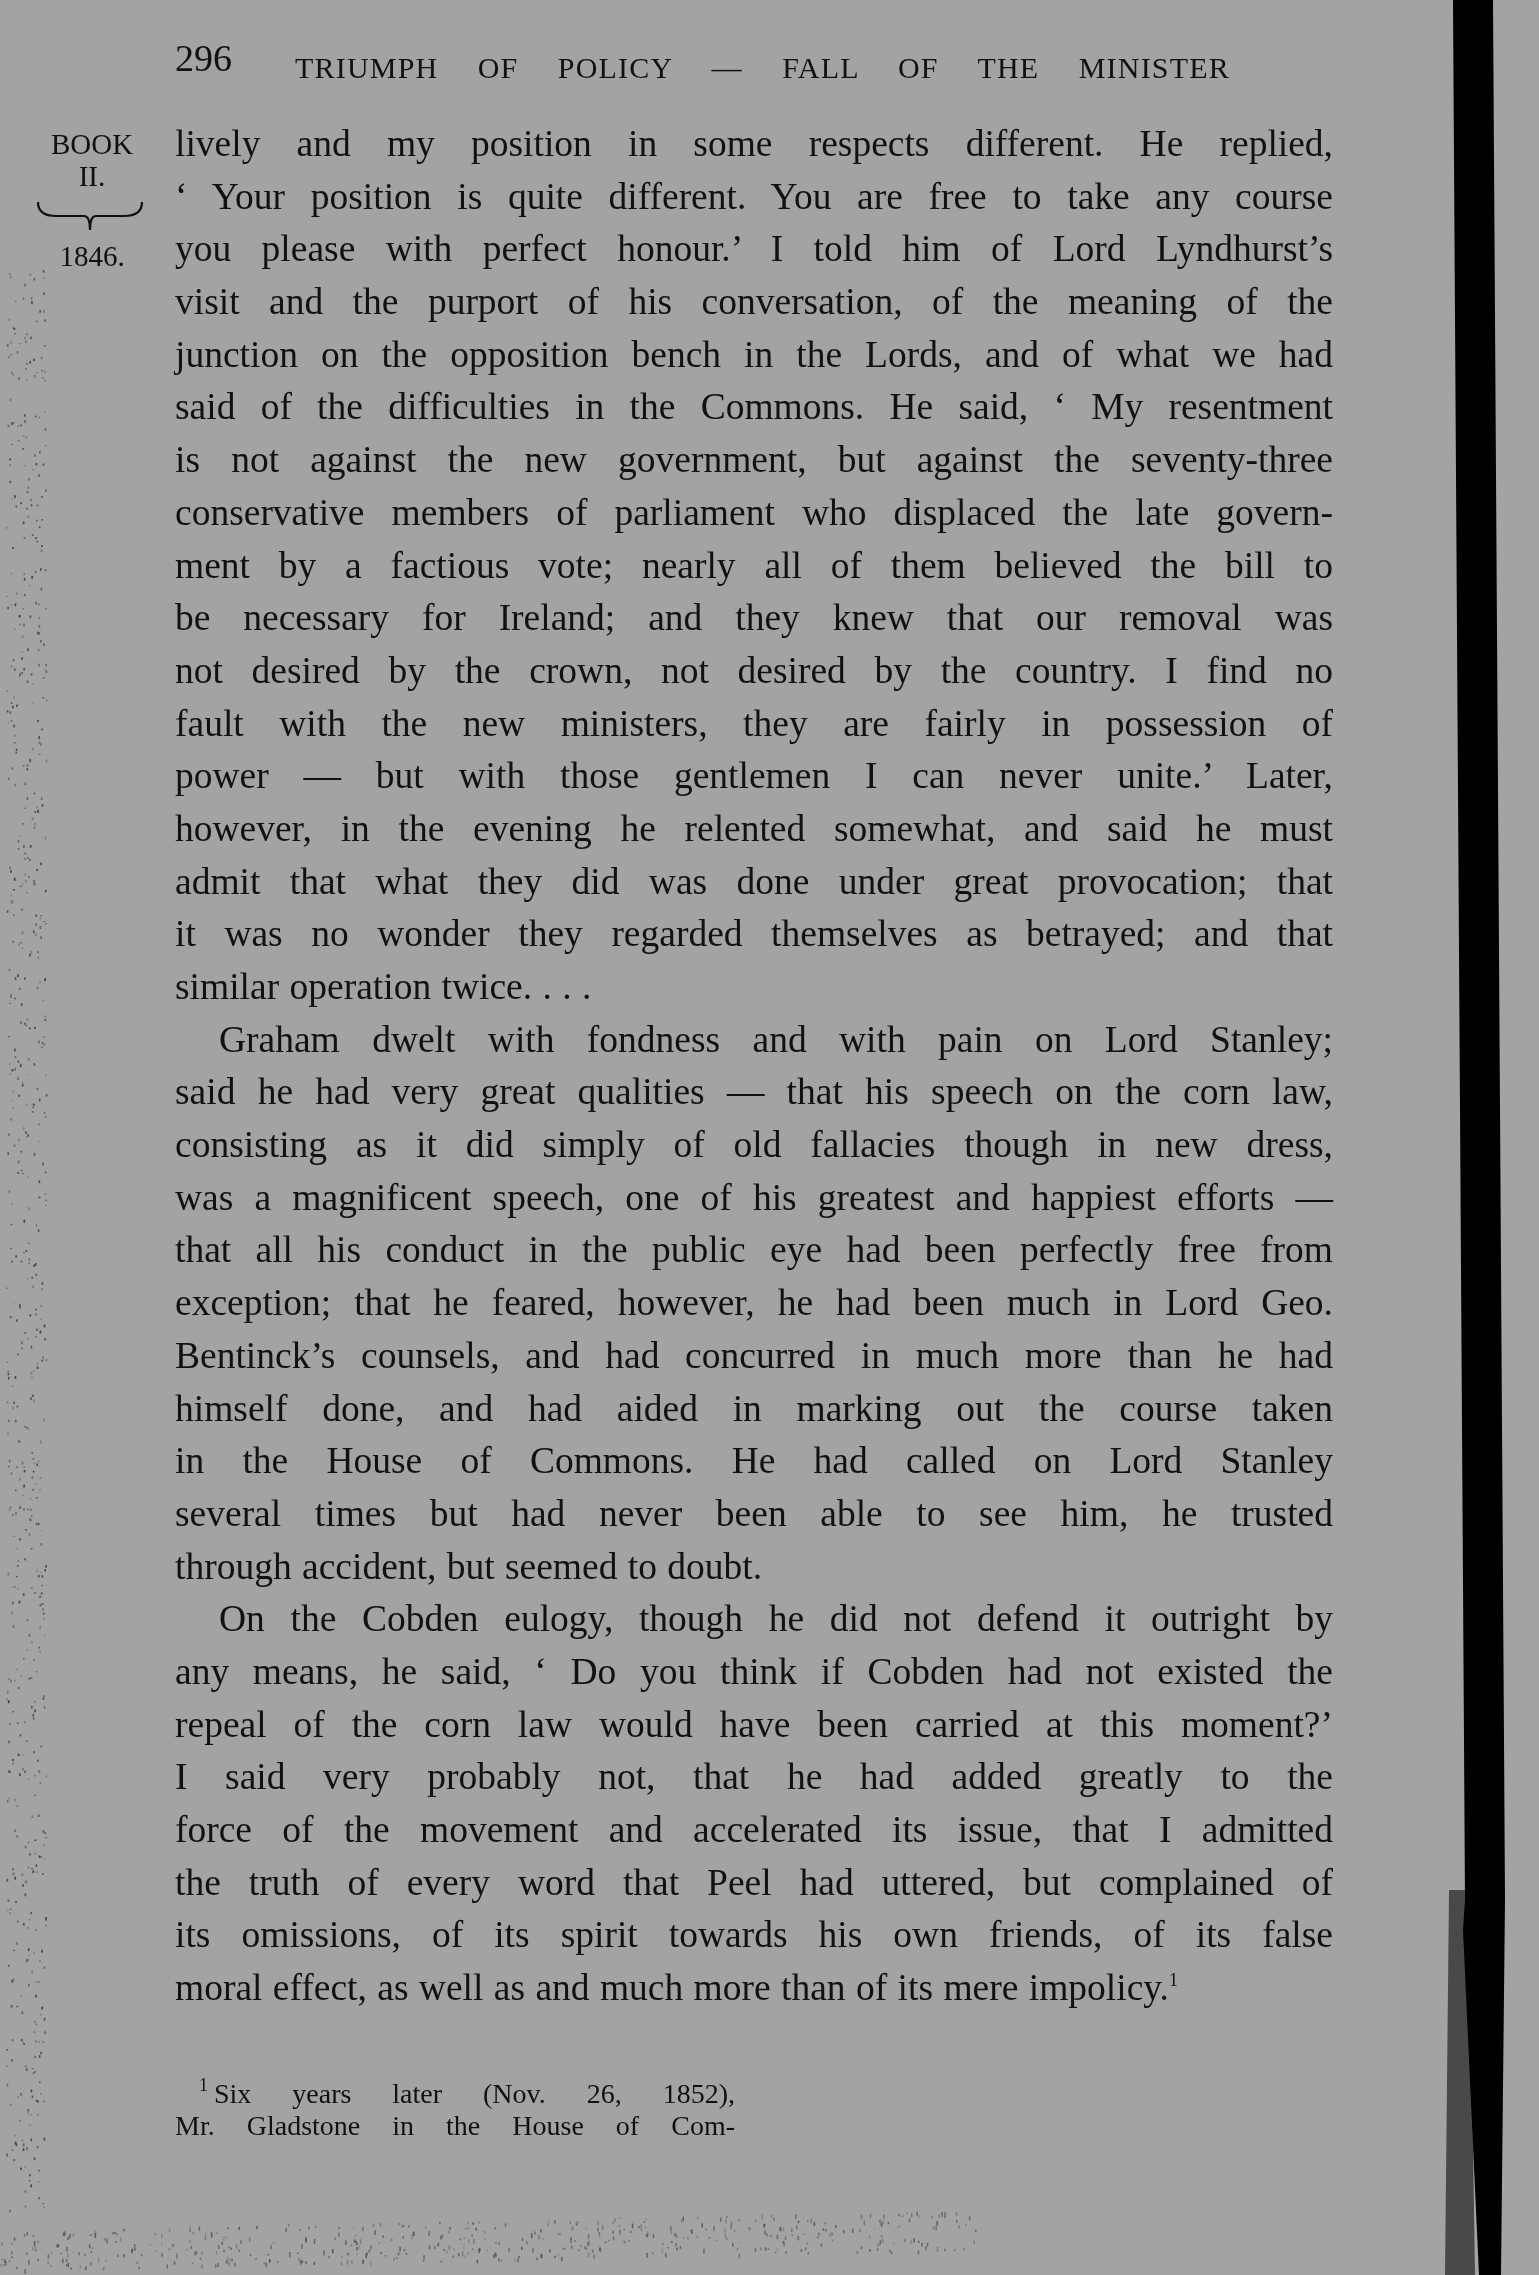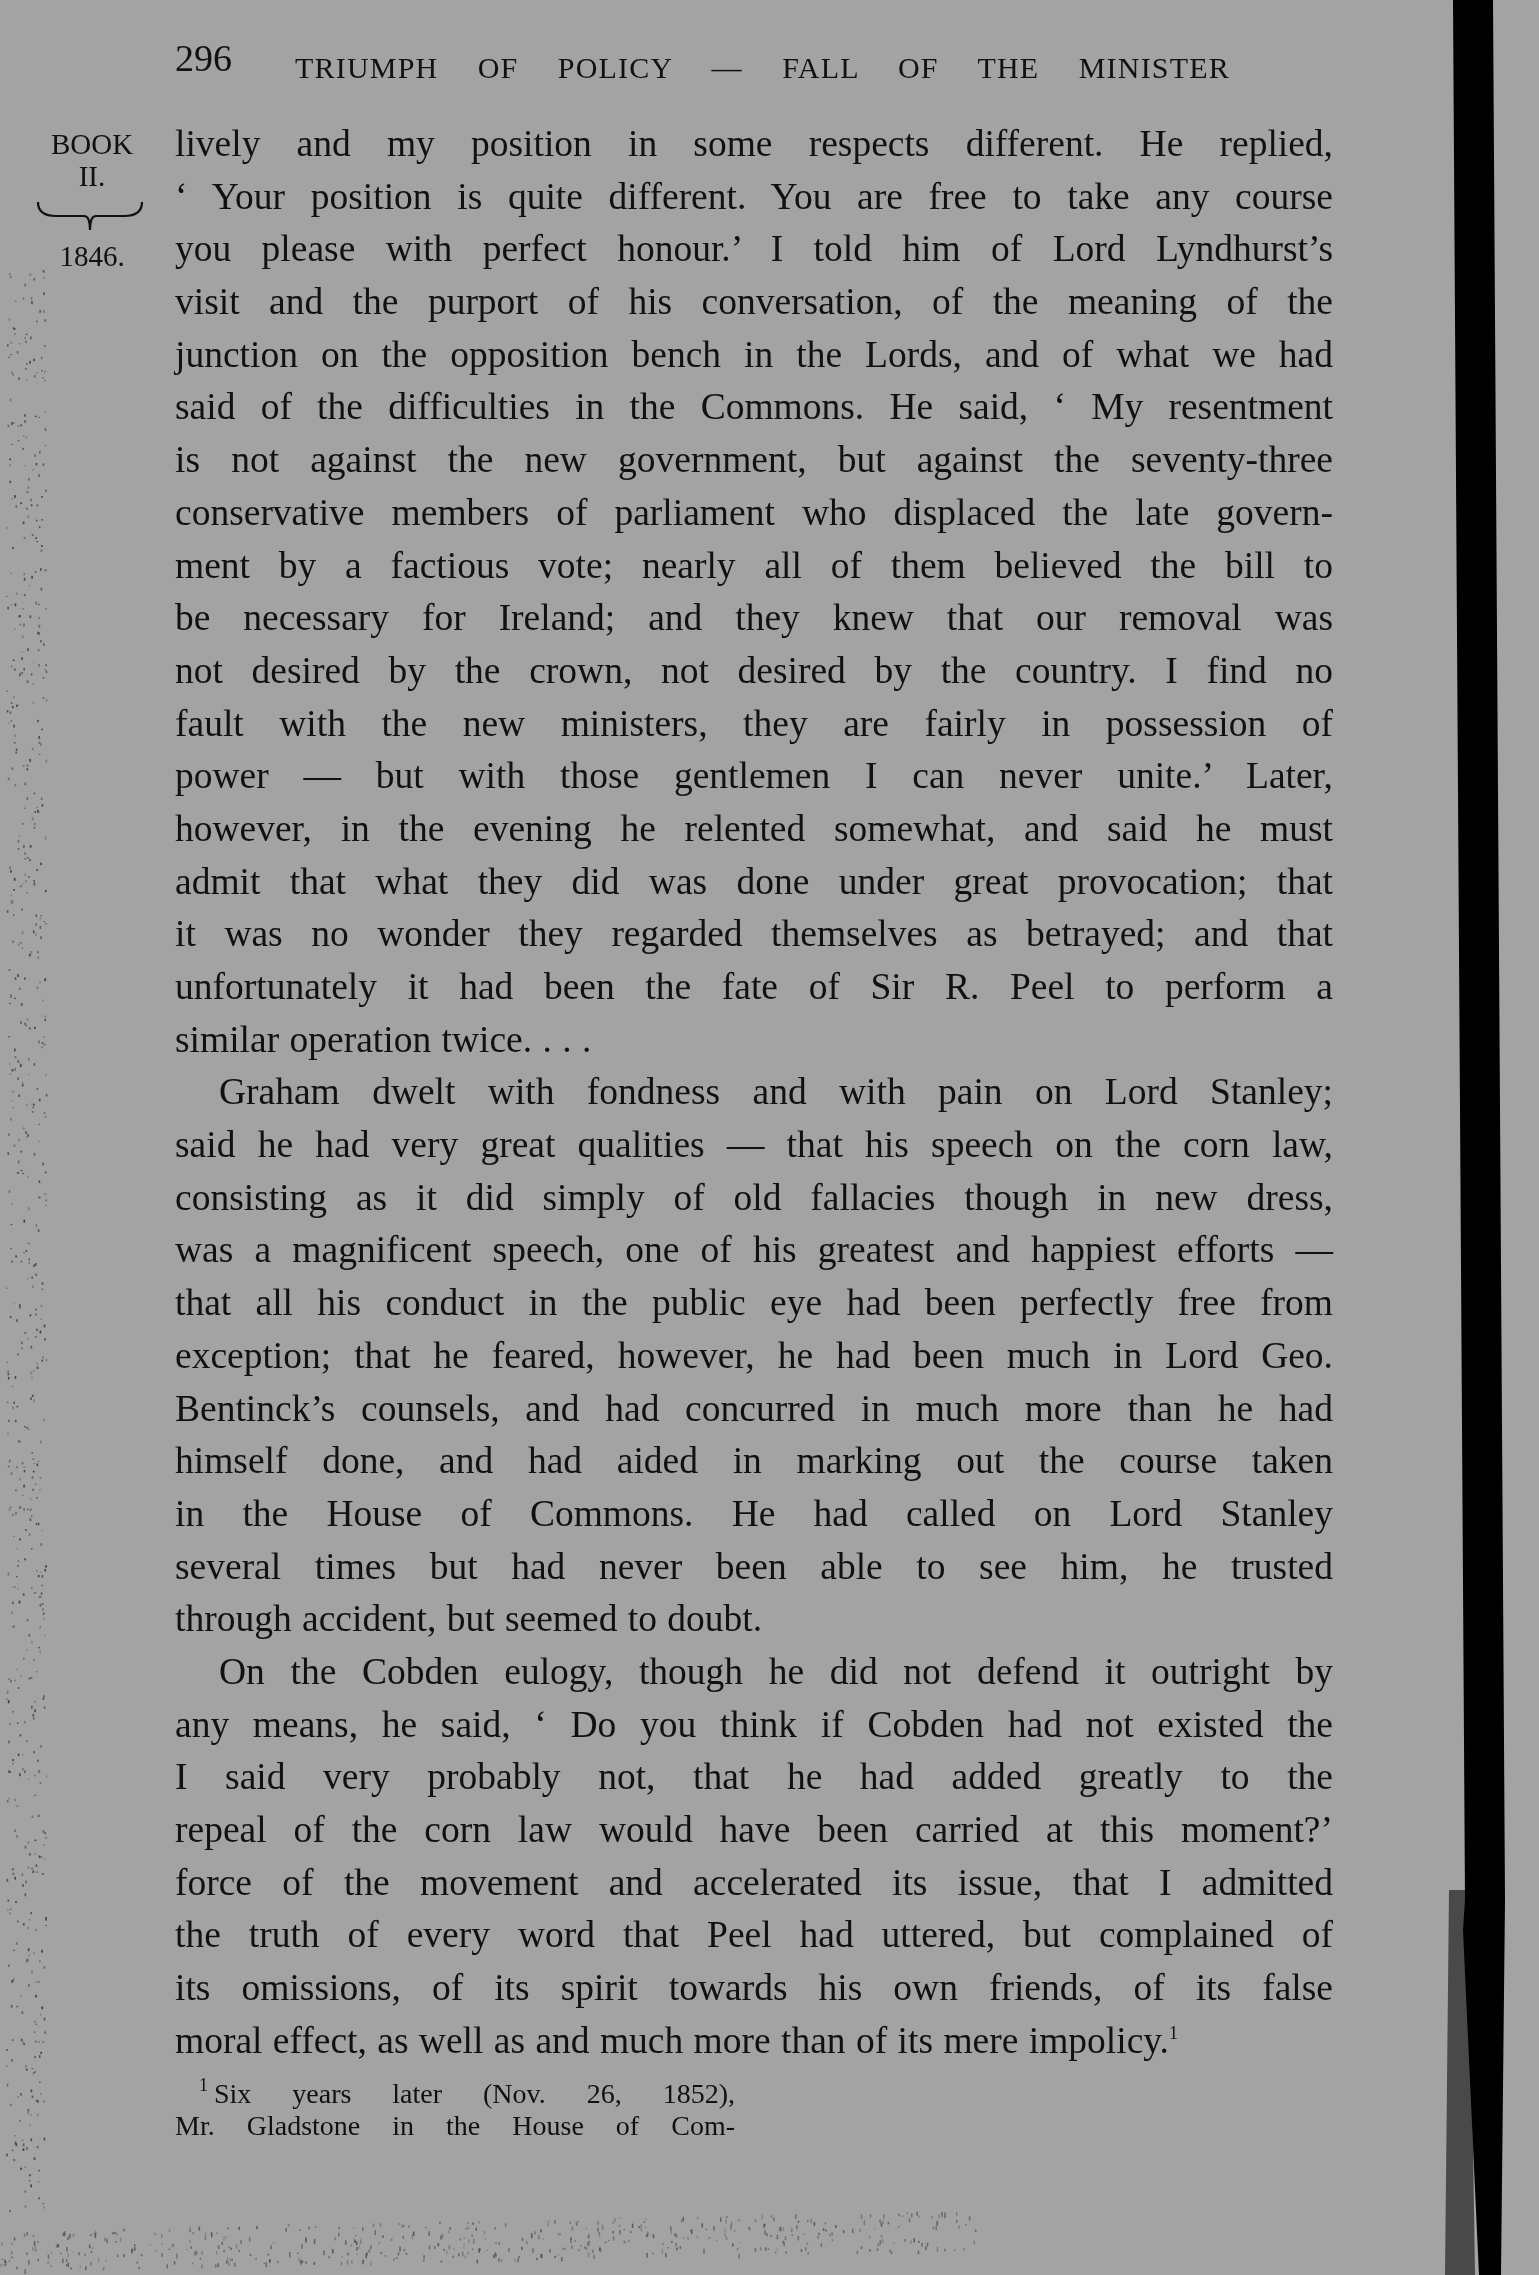--- a/index.html
+++ b/index.html
@@ -56,37 +56,36 @@
       <span class="line">is not against the new government, but against the seventy-three</span>
       <span class="line">conservative members of parliament who displaced the late govern-</span>
       <span class="line">ment by a factious vote; nearly all of them believed the bill to</span>
       <span class="line">be necessary for Ireland; and they knew that our removal was</span>
       <span class="line">not desired by the crown, not desired by the country.  I find no</span>
       <span class="line">fault with the new ministers, they are fairly in possession of</span>
       <span class="line">power — but with those gentlemen I can never unite.’  Later,</span>
       <span class="line">however, in the evening he relented somewhat, and said he must</span>
       <span class="line">admit that what they did was done under great provocation; that</span>
       <span class="line">it was no wonder they regarded themselves as betrayed; and that</span>
-      <span class="line">unfortunately it had been the fate of Sir R. Peel to perform a</span>
       <span class="line last">similar operation twice. . . .</span>
       <span class="line indent">Graham dwelt with fondness and with pain on Lord Stanley;</span>
       <span class="line">said he had very great qualities — that his speech on the corn law,</span>
       <span class="line">consisting as it did simply of old fallacies though in new dress,</span>
       <span class="line">was a magnificent speech, one of his greatest and happiest efforts —</span>
       <span class="line">that all his conduct in the public eye had been perfectly free from</span>
       <span class="line">exception; that he feared, however, he had been much in Lord Geo.</span>
       <span class="line">Bentinck’s counsels, and had concurred in much more than he had</span>
       <span class="line">himself done, and had aided in marking out the course taken</span>
       <span class="line">in the House of Commons.  He had called on Lord Stanley</span>
       <span class="line">several times but had never been able to see him, he trusted</span>
       <span class="line last">through accident, but seemed to doubt.</span>
       <span class="line indent">On the Cobden eulogy, though he did not defend it outright by</span>
       <span class="line">any means, he said, ‘ Do you think if Cobden had not existed the</span>
+      <span class="line">repeal of the corn law would have been carried at this moment?’</span>
       <span class="line">I said very probably not, that he had added greatly to the</span>
-      <span class="line">repeal of the corn law would have been carried at this moment?’</span>
       <span class="line">force of the movement and accelerated its issue, that I admitted</span>
       <span class="line">the truth of every word that Peel had uttered, but complained of</span>
       <span class="line">its omissions, of its spirit towards his own friends, of its false</span>
       <span class="line last">moral effect, as well as and much more than of its mere impolicy.<sup class="fnmark">1</sup></span>
     </div>
 
   <div class="footnotes">
     <div class="fn-col left">
       <span class="fn-line first-indent"><span class="fn-sup">1</span><span>Six years later (Nov. 26, 1852),</span></span>
       <span class="fn-line">Mr. Gladstone in the House of Com-</span>

